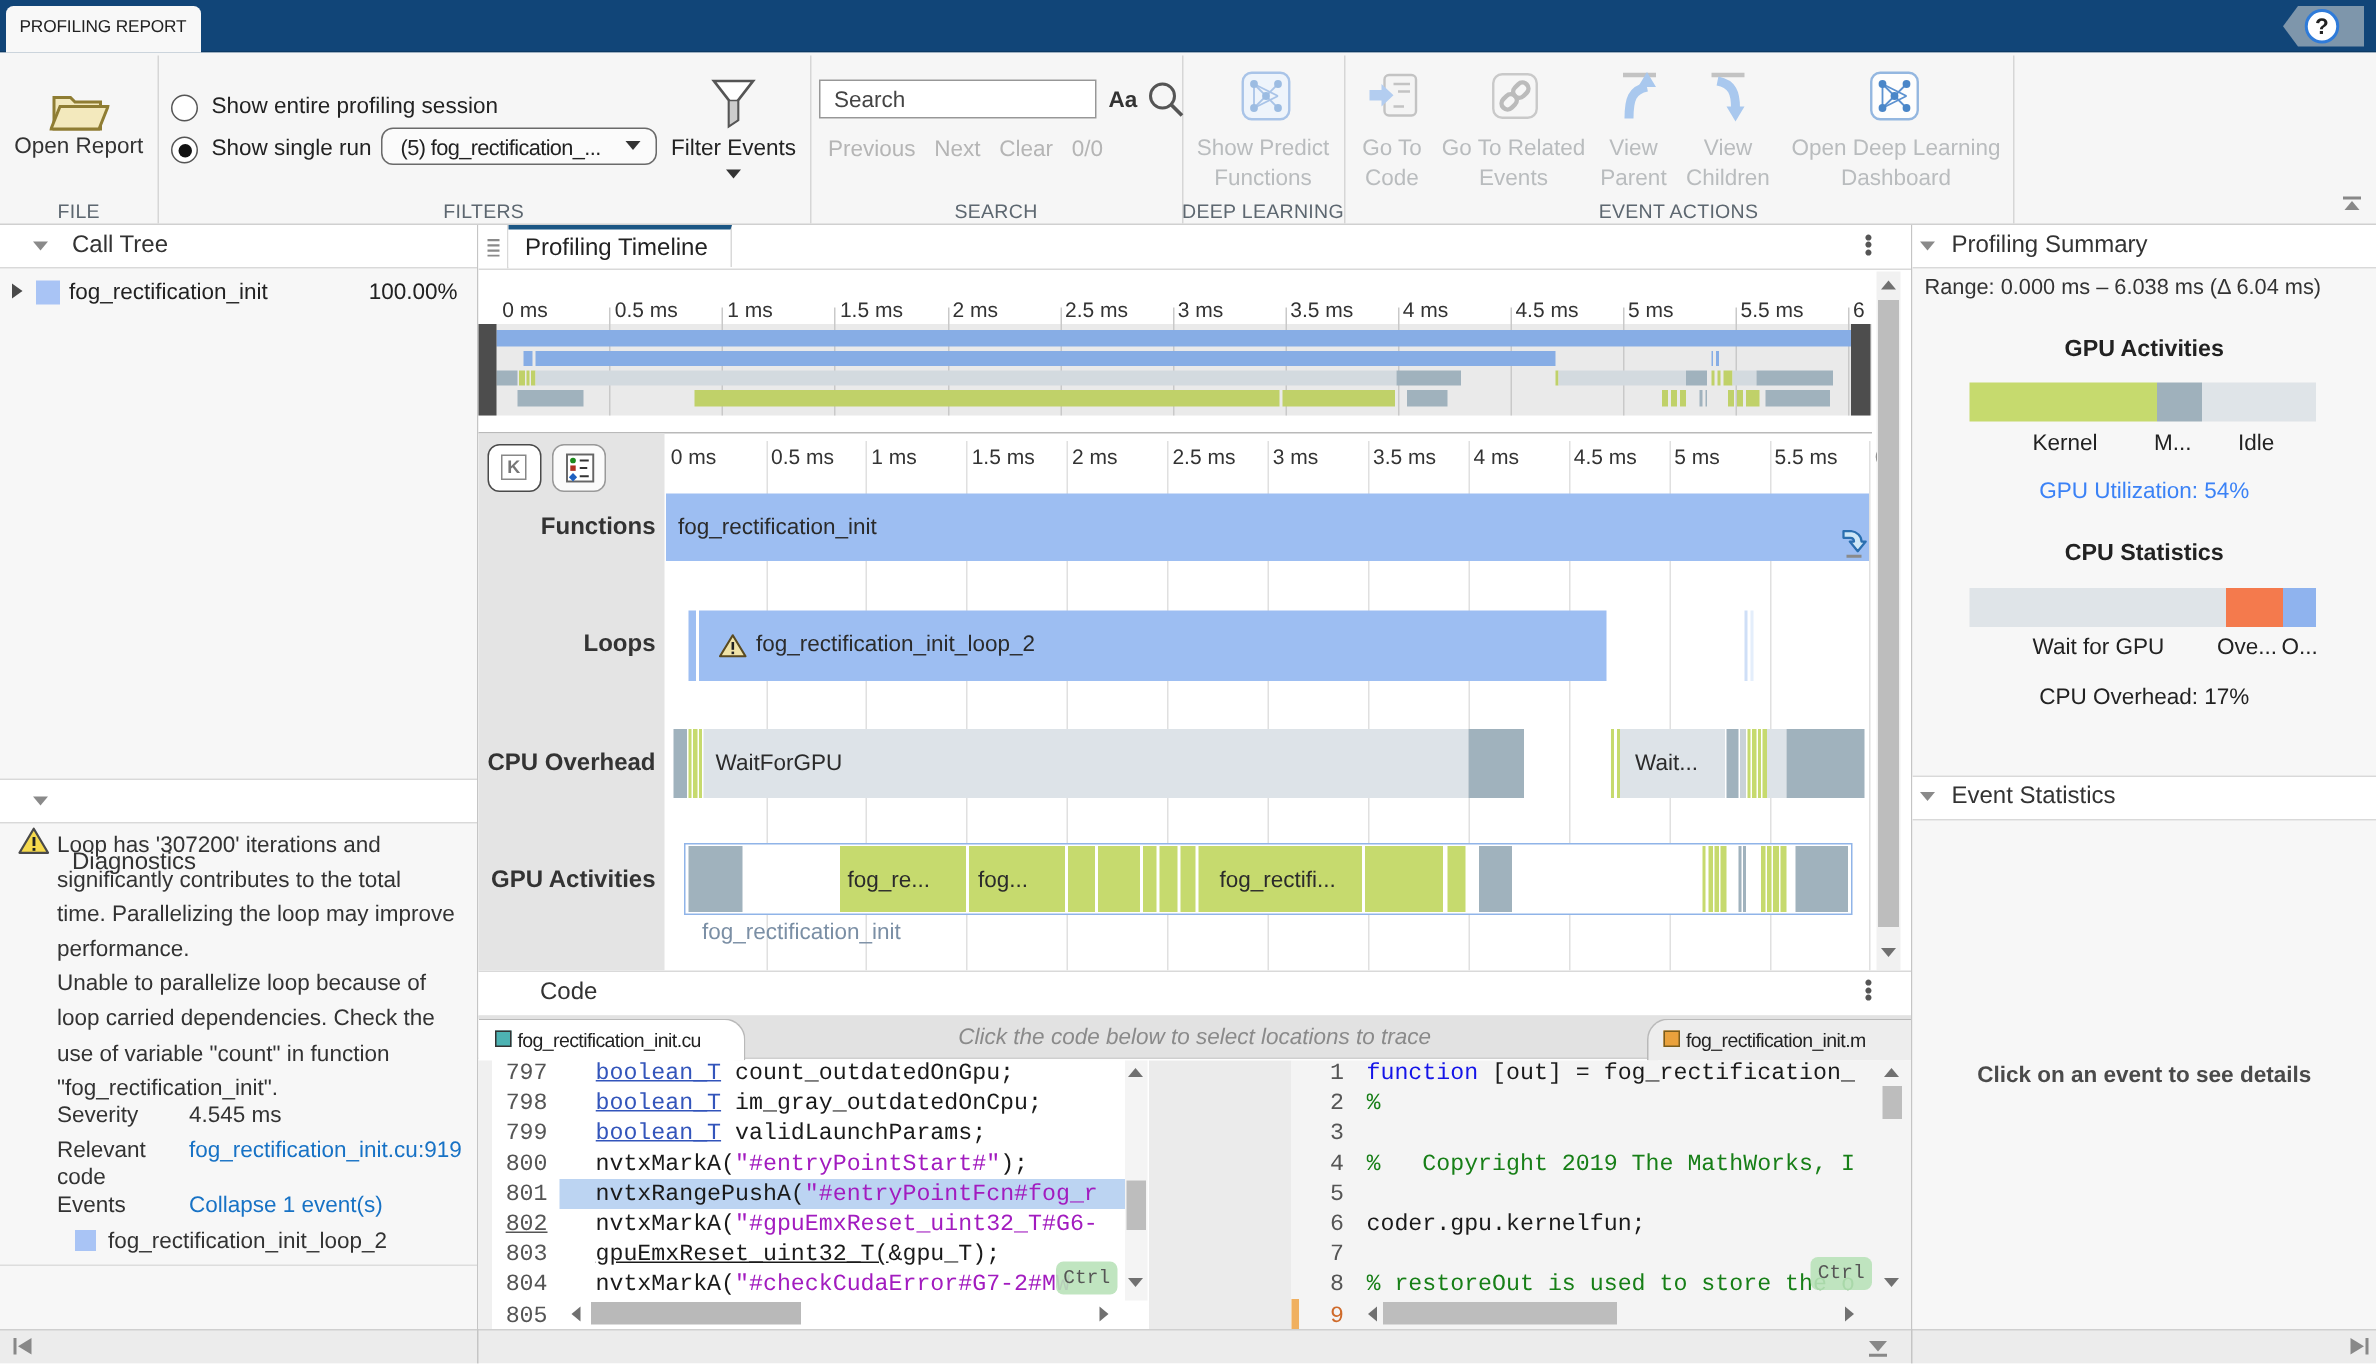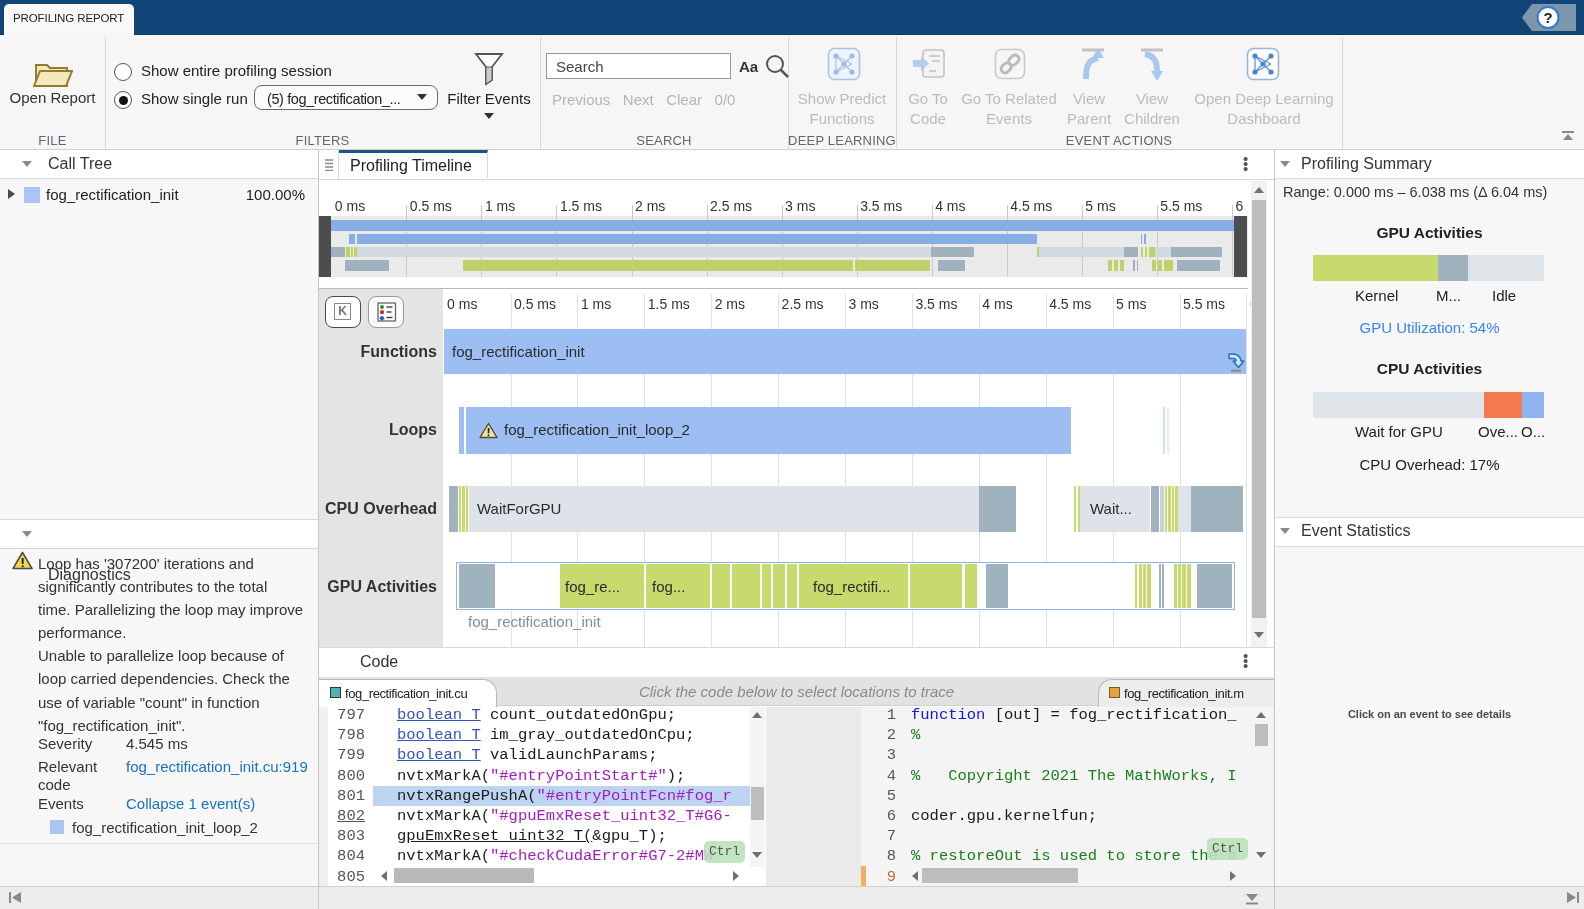--- a/index.html
+++ b/index.html
@@ -437,21 +437,21 @@
       <div class="ln" style="left:866px;top:746.4px;width:30px;color:#555;">3</div>
       <div class="ln" style="left:866px;top:766.6px;width:30px;color:#555;">4</div>
       <div class="ln" style="left:866px;top:786.8px;width:30px;color:#555;">5</div>
       <div class="ln" style="left:866px;top:807px;width:30px;color:#555;">6</div>
       <div class="ln" style="left:866px;top:827.2px;width:30px;color:#555;">7</div>
       <div class="ln" style="left:866px;top:847.4px;width:30px;color:#555;">8</div>
       <div class="ln" style="left:866px;top:867.6px;width:30px;color:#cf6a2a;">9</div>
       <div class="abs mono" style="left:911px;top:706px;width:343px;overflow:hidden;color:#1a1a1a;"><span style="color:#1414e8">function</span> [out] = fog_rectification_</div>
       <div class="abs mono" style="left:911px;top:726.2px;width:343px;overflow:hidden;color:#1a1a1a;"><span style="color:#177f17">%</span></div>
       <div class="abs mono" style="left:911px;top:746.4px;width:343px;overflow:hidden;color:#1a1a1a;"></div>
-      <div class="abs mono" style="left:911px;top:766.6px;width:343px;overflow:hidden;color:#1a1a1a;"><span style="color:#177f17">%   Copyright 2021 The MathWorks, I</span></div>
+      <div class="abs mono" style="left:911px;top:766.6px;width:343px;overflow:hidden;color:#1a1a1a;"><span style="color:#177f17">%   Copyright 2019 The MathWorks, I</span></div>
       <div class="abs mono" style="left:911px;top:786.8px;width:343px;overflow:hidden;color:#1a1a1a;"></div>
       <div class="abs mono" style="left:911px;top:807px;width:343px;overflow:hidden;color:#1a1a1a;">coder.gpu.kernelfun;</div>
       <div class="abs mono" style="left:911px;top:827.2px;width:343px;overflow:hidden;color:#1a1a1a;"></div>
       <div class="abs mono" style="left:911px;top:847.4px;width:343px;overflow:hidden;color:#1a1a1a;"><span style="color:#177f17">% restoreOut is used to store the o</span></div>
       <div class="abs mono" style="left:911px;top:867.6px;width:343px;overflow:hidden;color:#1a1a1a;"></div>
       <div class="scroll-track" style="left:1254px;top:707px;width:15px;height:160px;background:#f4f4f4;"></div>
       <div class="arrow-u" style="left:1256px;top:712px;"></div>
       <div class="thumb" style="left:1255px;top:724px;width:13px;height:22px;"></div>
       <div class="arrow-dn" style="left:1256px;top:852px;"></div>
       <div class="arrow-l" style="left:912px;top:871px;"></div>
@@ -467,33 +467,33 @@
 <div class="hdrtxt" style="left:1301px;top:155px;">Profiling Summary</div>
 <div class="abs" style="left:1283px;top:184px;font-size:14.5px;color:#333;">Range: 0.000 ms – 6.038 ms (Δ 6.04 ms)</div>
 <div class="abs" style="left:1275px;top:224px;width:309px;text-align:center;font-size:15.5px;font-weight:bold;color:#222;">GPU Activities</div>
 <div class="abs" style="left:1313px;top:255px;width:125px;height:26px;background:#c6da6e;"></div>
 <div class="abs" style="left:1438px;top:255px;width:30px;height:26px;background:#9fb1bc;"></div>
 <div class="abs" style="left:1468px;top:255px;width:76px;height:26px;background:#dfe4e8;"></div>
 <div class="abs" style="left:1355px;top:287px;font-size:15px;color:#222;">Kernel</div>
 <div class="abs" style="left:1436px;top:287px;font-size:15px;color:#222;">M...</div>
 <div class="abs" style="left:1492px;top:287px;font-size:15px;color:#222;">Idle</div>
 <div class="abs" style="left:1275px;top:319px;width:309px;text-align:center;font-size:15px;color:#3b82f6;">GPU Utilization: 54%</div>
-<div class="abs" style="left:1275px;top:360px;width:309px;text-align:center;font-size:15.5px;font-weight:bold;color:#222;">CPU Activities</div>
+<div class="abs" style="left:1275px;top:360px;width:309px;text-align:center;font-size:15.5px;font-weight:bold;color:#222;">CPU Statistics</div>
 <div class="abs" style="left:1313px;top:392px;width:171px;height:26px;background:#dfe4e8;"></div>
 <div class="abs" style="left:1484px;top:392px;width:38px;height:26px;background:#f47a4d;"></div>
 <div class="abs" style="left:1522px;top:392px;width:22px;height:26px;background:#8fb3ee;"></div>
 <div class="abs" style="left:1355px;top:423px;font-size:15px;color:#222;">Wait for GPU</div>
 <div class="abs" style="left:1478px;top:423px;font-size:15px;color:#222;">Ove...</div>
 <div class="abs" style="left:1521px;top:423px;font-size:15px;color:#222;">O...</div>
 <div class="abs" style="left:1275px;top:456px;width:309px;text-align:center;font-size:15px;color:#222;">CPU Overhead: 17%</div>
 
 <div class="hdr" style="left:1275px;top:517px;width:309px;height:28px;border-top:1px solid #d9d9d9;"></div>
 <div class="tri-d" style="left:1280px;top:528px;"></div>
 <div class="hdrtxt" style="left:1301px;top:522px;">Event Statistics</div>
-<div class="abs" style="left:1275px;top:708px;width:309px;text-align:center;font-size:11px;font-weight:bold;color:#4a4a4a;">Click on an event to see details</div>
+<div class="abs" style="left:1275px;top:708px;width:309px;text-align:center;font-size:15px;font-weight:bold;color:#4a4a4a;">Click on an event to see details</div>
 
 <div class="abs" style="left:0;top:886px;width:1584px;height:23px;background:#ececec;border-top:1px solid #cfcfcf;box-sizing:border-box;"></div>
 <div class="vline" style="left:318px;top:886px;height:23px;background:#c5c5c5;"></div>
 <div class="vline" style="left:1274px;top:886px;height:23px;background:#c5c5c5;"></div>
 <svg class="abs" style="left:8px;top:891px;" width="15" height="13">
   <line x1="2" y1="1" x2="2" y2="12" stroke="#888" stroke-width="2"></line>
   <polygon points="13,1 13,12 4,6.5" fill="#888"></polygon>
 </svg>
 <svg class="abs" style="left:1244px;top:892px;" width="16" height="13">
   <polygon points="2,2 14,2 8,9" fill="#888"></polygon>

